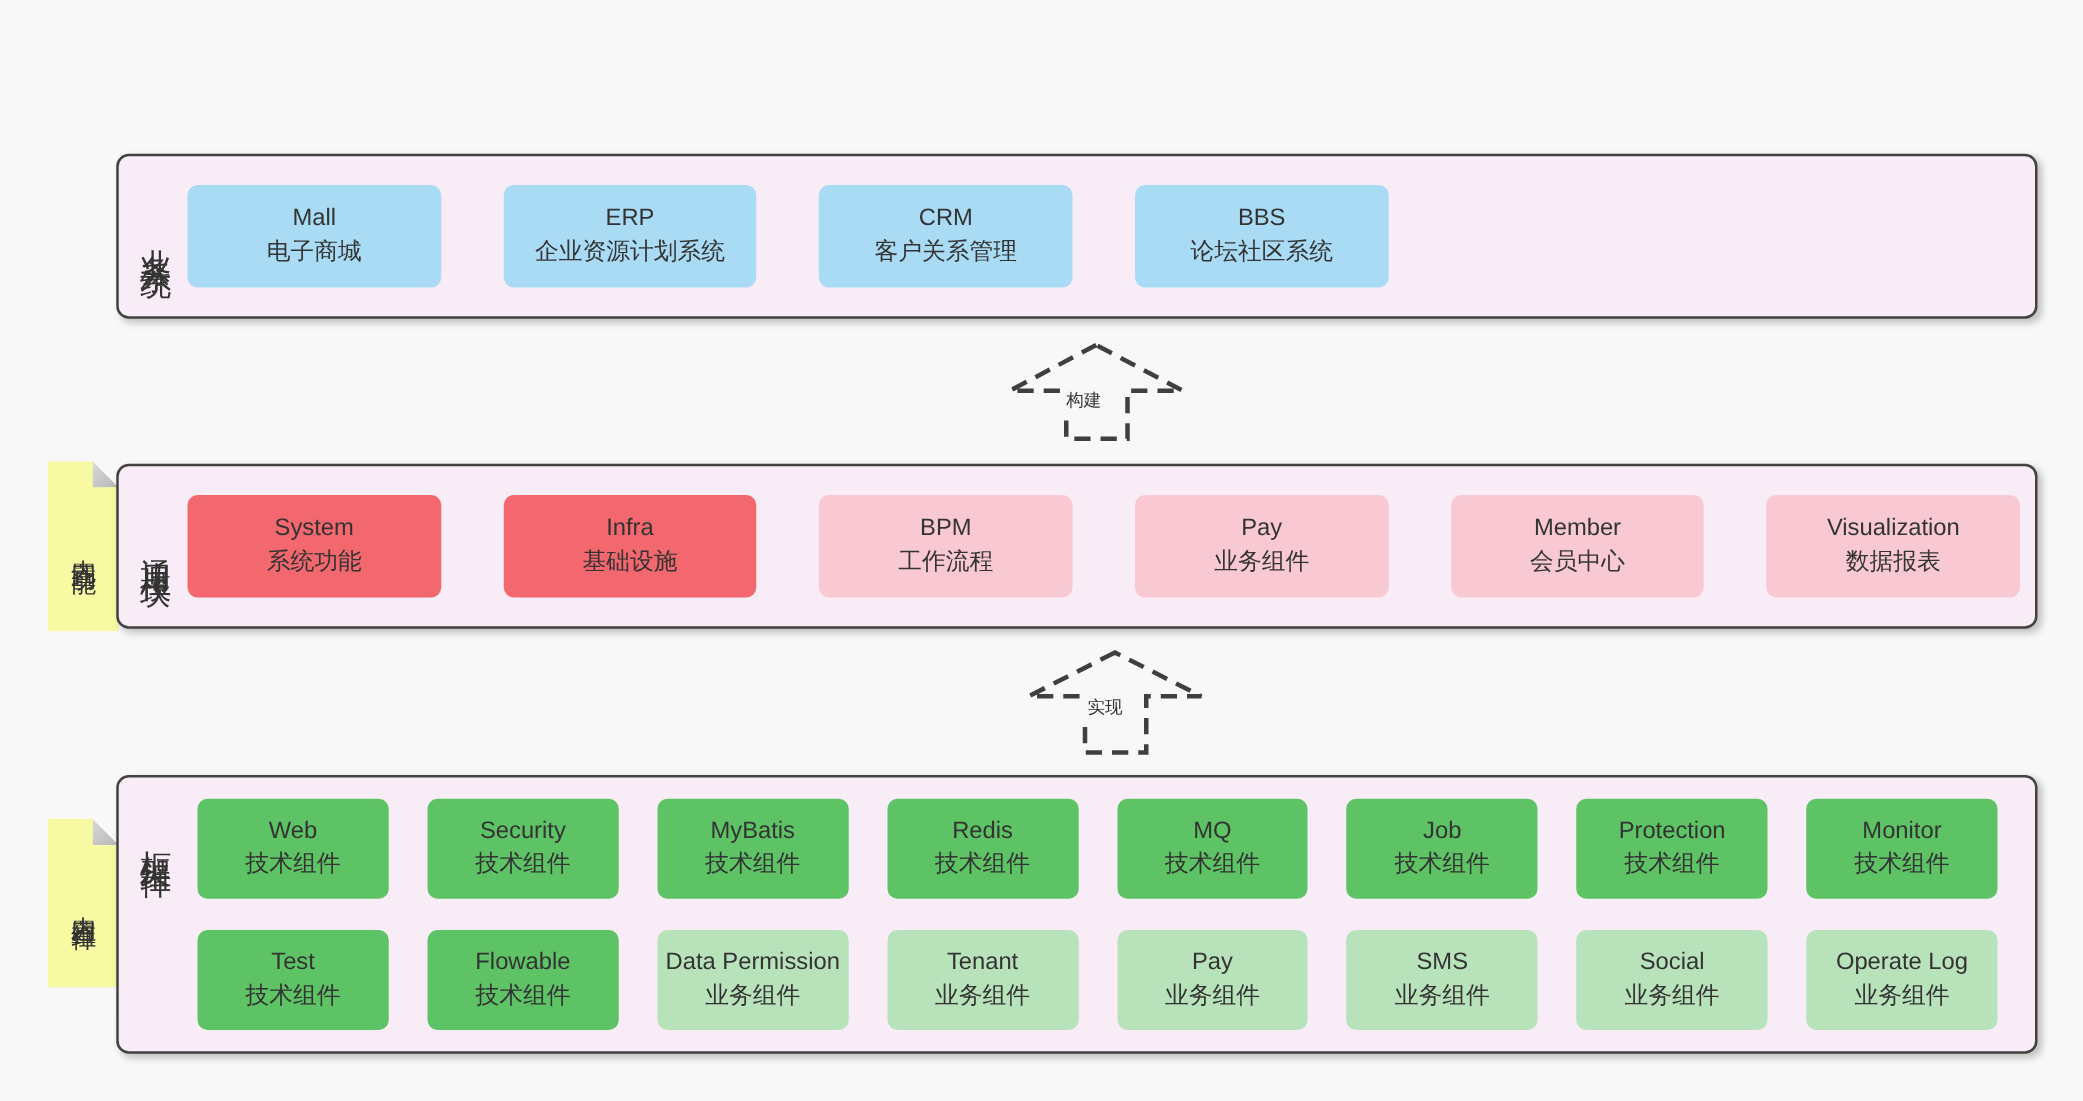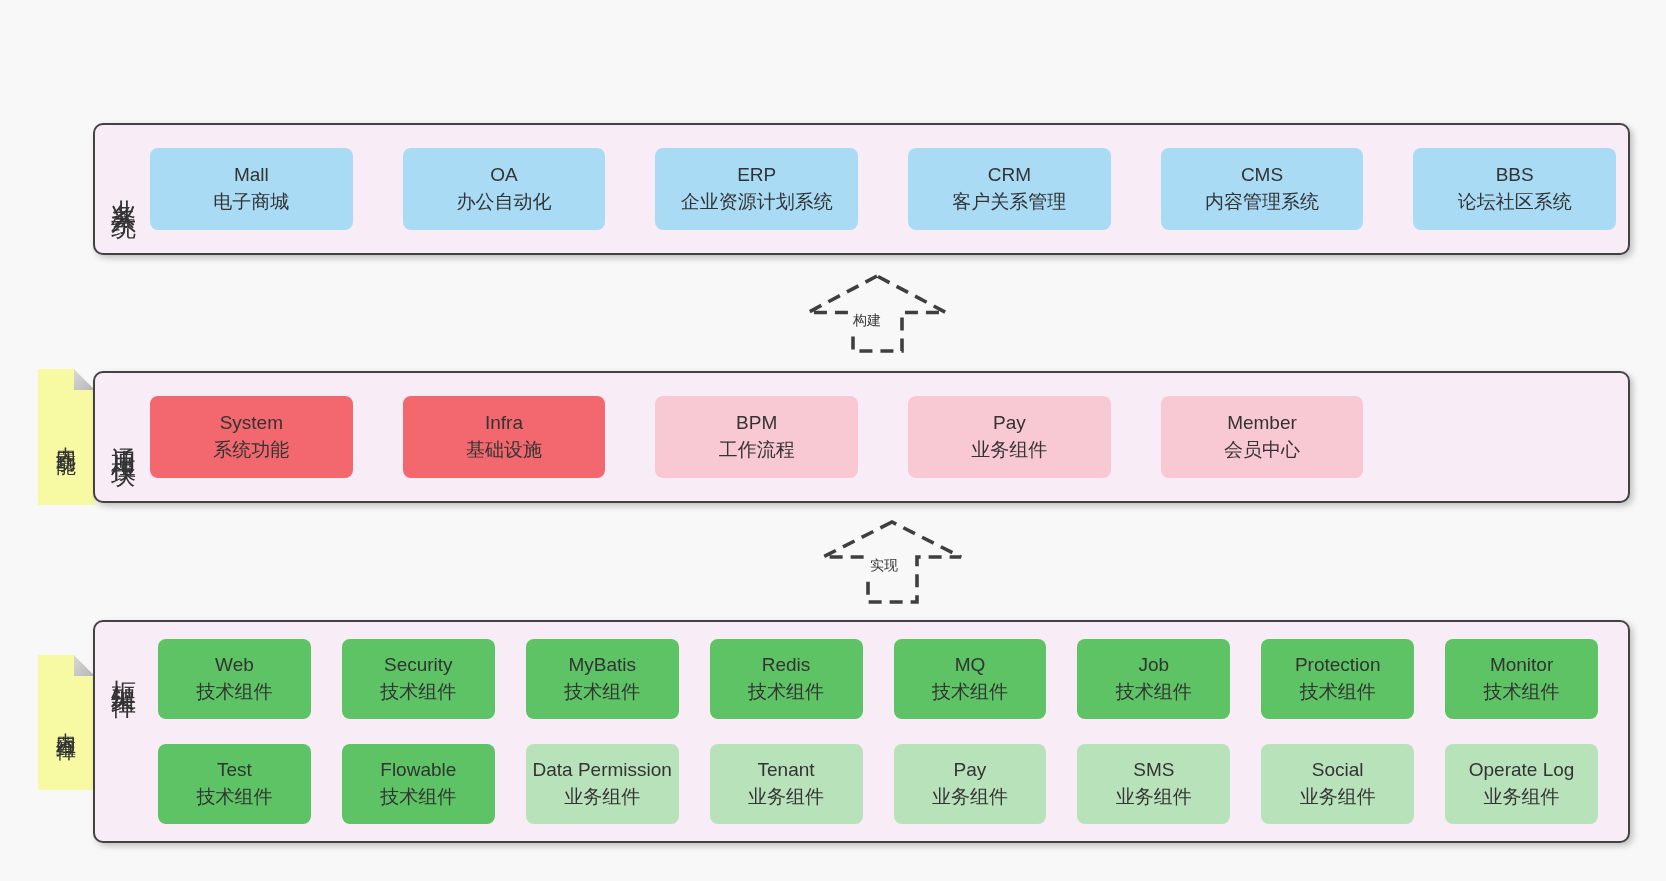--- a/index.html
+++ b/index.html
@@ -134,34 +134,26 @@
   </div>
 
   <section class="panel panel-top">
     <div class="v-label">业务系统</div>
     <div class="boxes cols6">
         <div class="box v-blue">
           <div class="box-name">Mall</div>
           <div class="box-desc">电子商城</div>
         </div>
         <div class="box v-blue">
-          <div class="box-name">OA</div>
-          <div class="box-desc">办公自动化</div>
-        </div>
-        <div class="box v-blue">
           <div class="box-name">ERP</div>
           <div class="box-desc">企业资源计划系统</div>
         </div>
         <div class="box v-blue">
           <div class="box-name">CRM</div>
           <div class="box-desc">客户关系管理</div>
-        </div>
-        <div class="box v-blue">
-          <div class="box-name">CMS</div>
-          <div class="box-desc">内容管理系统</div>
         </div>
         <div class="box v-blue">
           <div class="box-name">BBS</div>
           <div class="box-desc">论坛社区系统</div>
         </div>
       </div>
   </section>
 
   <svg class="arrow arrow1" width="144" height="80" viewBox="0 0 144 80">
     <path d="M72 2 L3 38.5 L48 38.5 L48 77 L97 77 L97 38.5 L141 38.5 Z"></path>
@@ -184,20 +176,24 @@
           <div class="box-desc">工作流程</div>
         </div>
         <div class="box v-pink">
           <div class="box-name">Pay</div>
           <div class="box-desc">业务组件</div>
         </div>
         <div class="box v-pink">
           <div class="box-name">Member</div>
           <div class="box-desc">会员中心</div>
         </div>
+        <div class="box v-pink">
+          <div class="box-name">Visualization</div>
+          <div class="box-desc">数据报表</div>
+        </div>
       </div>
   </section>
 
   <svg class="arrow arrow2" width="144" height="84" viewBox="0 0 144 84">
     <path d="M72 2 L3 37 L48 37 L48 82 L97 82 L97 37 L141 37 Z"></path>
   </svg>
   <div class="arrow-label al2">实现</div>
 
   <section class="panel panel-bottom">
     <div class="v-label">框架组件</div>

